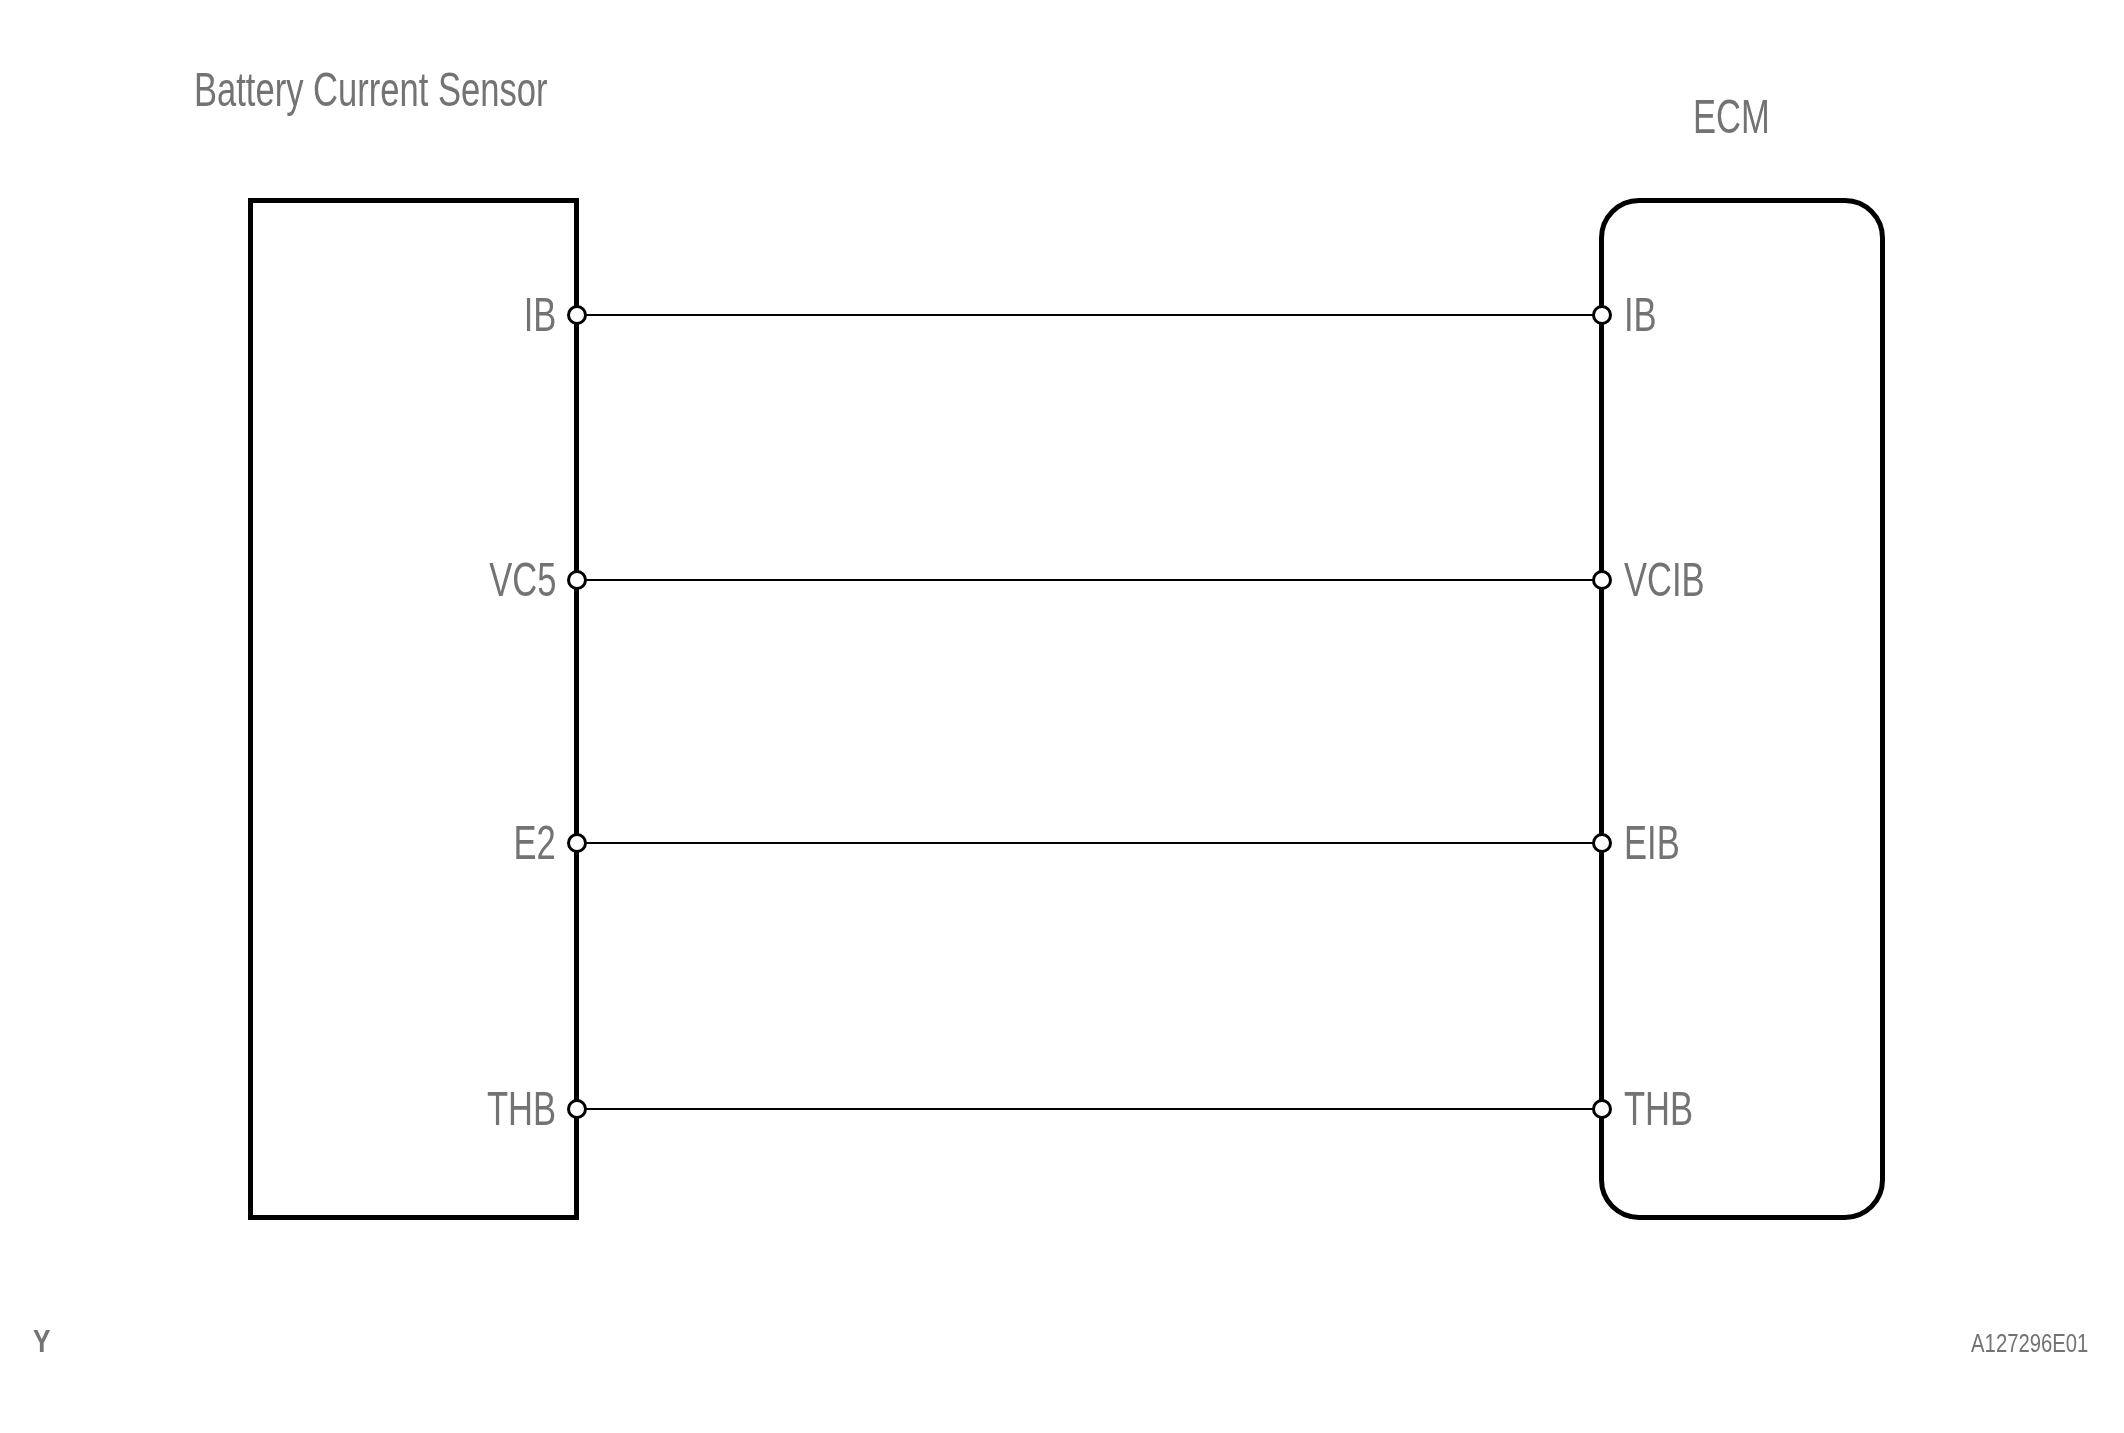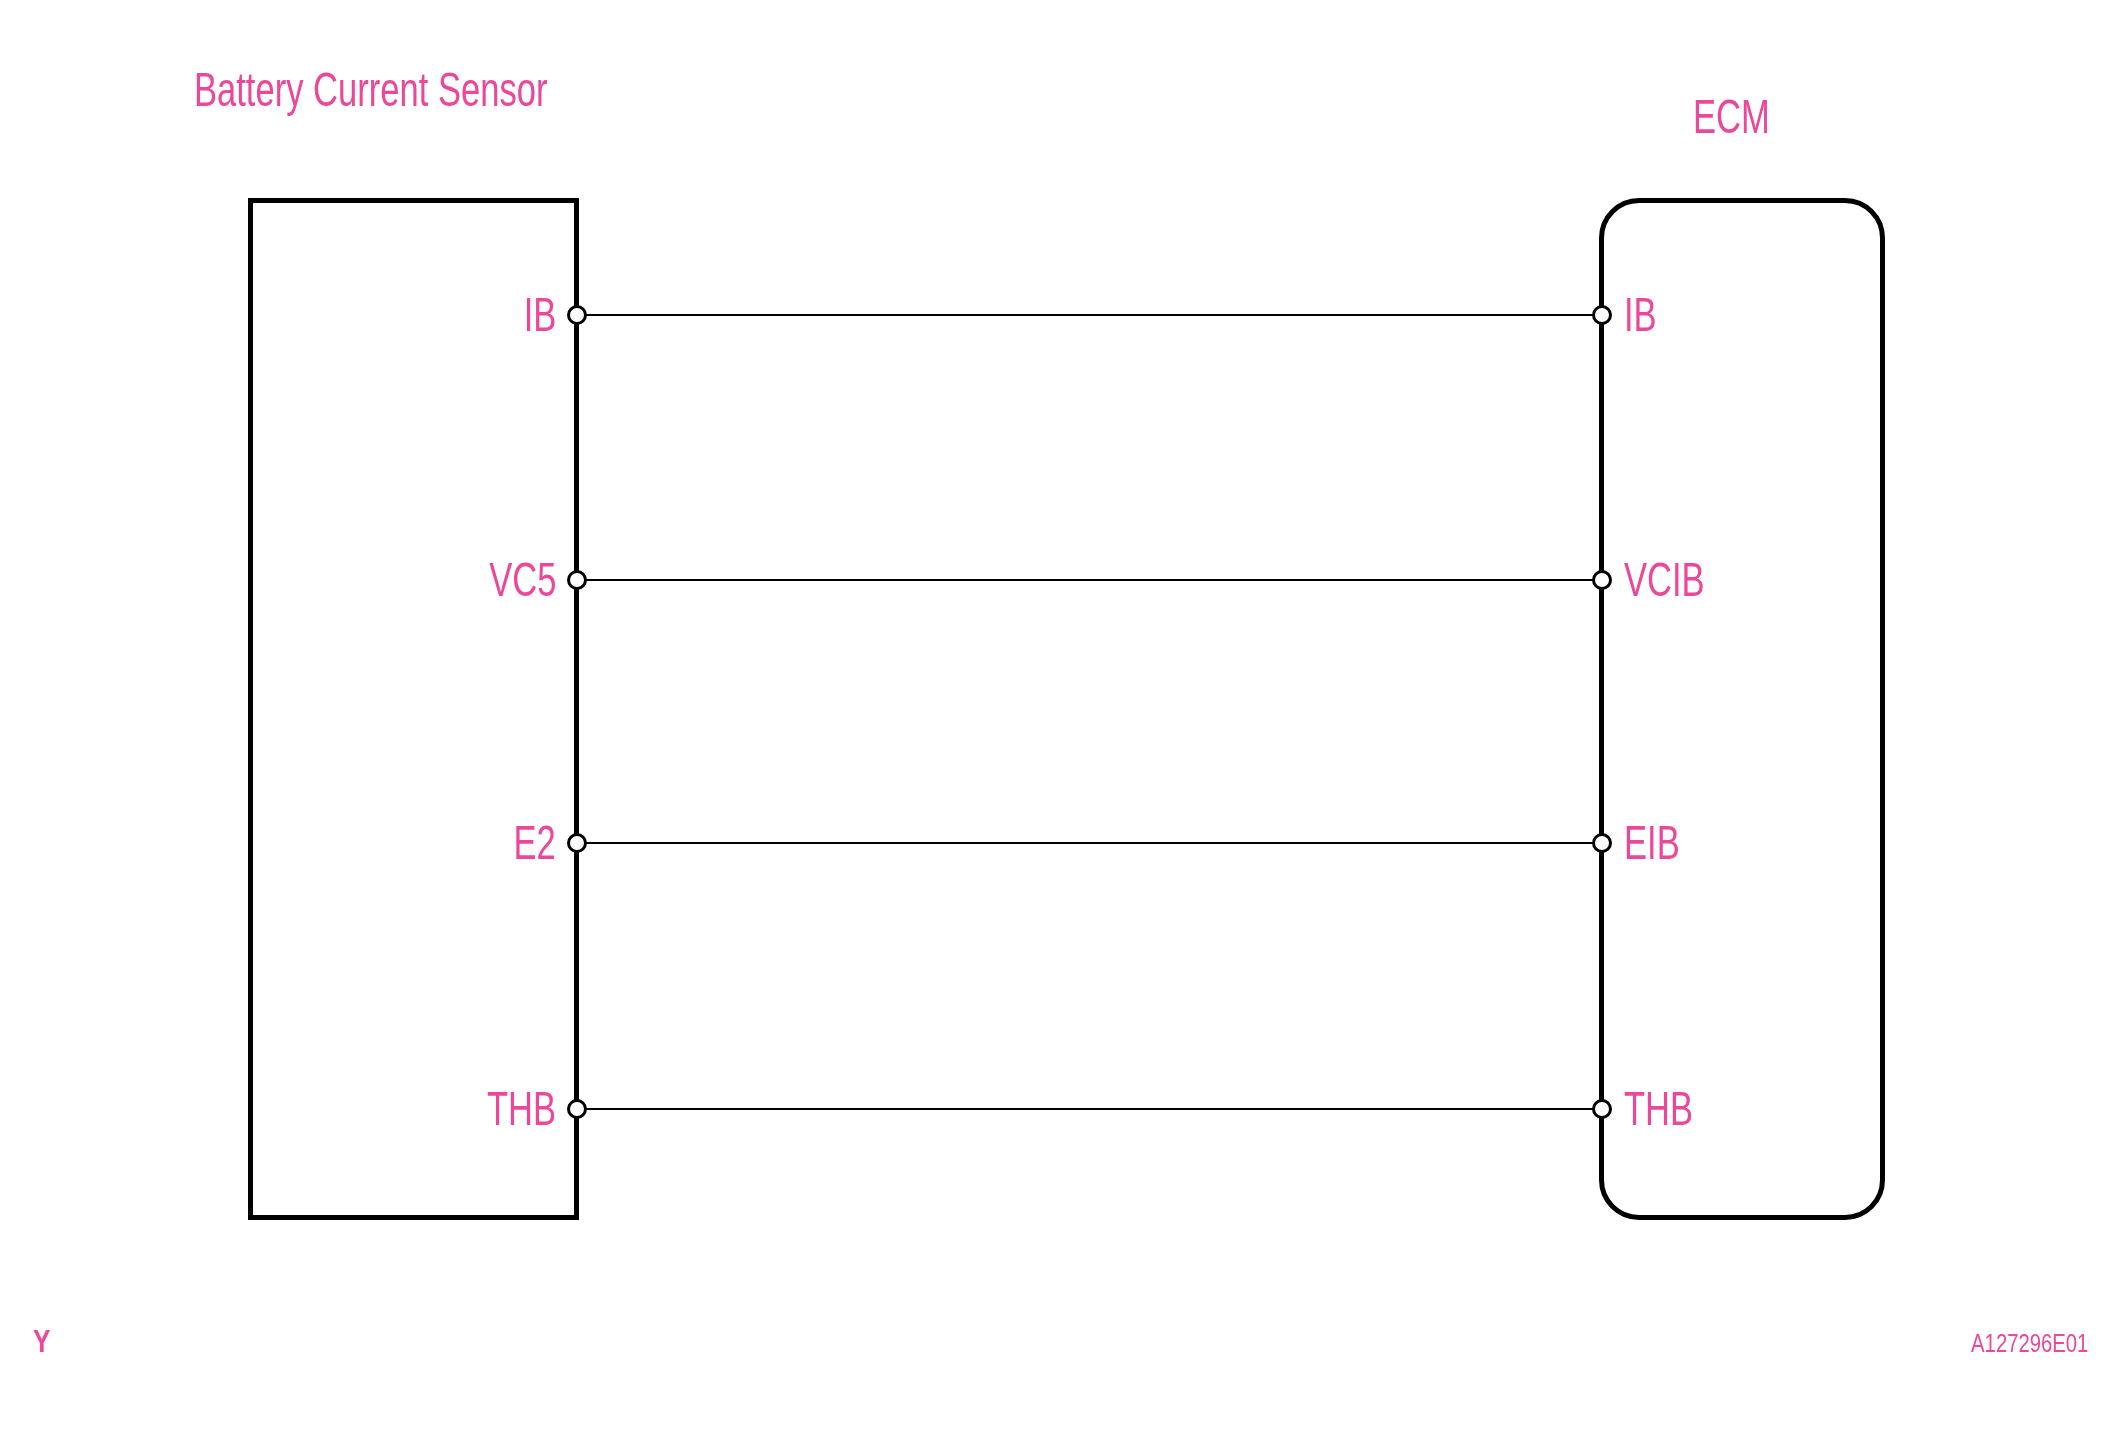--- a/index.html
+++ b/index.html
@@ -2,21 +2,21 @@
 <html><head>
 <meta charset="utf-8">
 <style>
   * { margin: 0; padding: 0; box-sizing: border-box; }
   html, body { background: #ffffff; }
   .canvas {
     position: relative;
     width: 2124px;
     height: 1433px;
     background: #ffffff;
-    color: #ec4899;
+    color: #737373;
     font-family: "Liberation Sans", sans-serif;
     overflow: hidden;
   }
   .comp-title {
     position: absolute;
     font-size: 48px;
     line-height: 48px;
     white-space: nowrap;
     transform: scaleX(0.72);
     transform-origin: left top;

